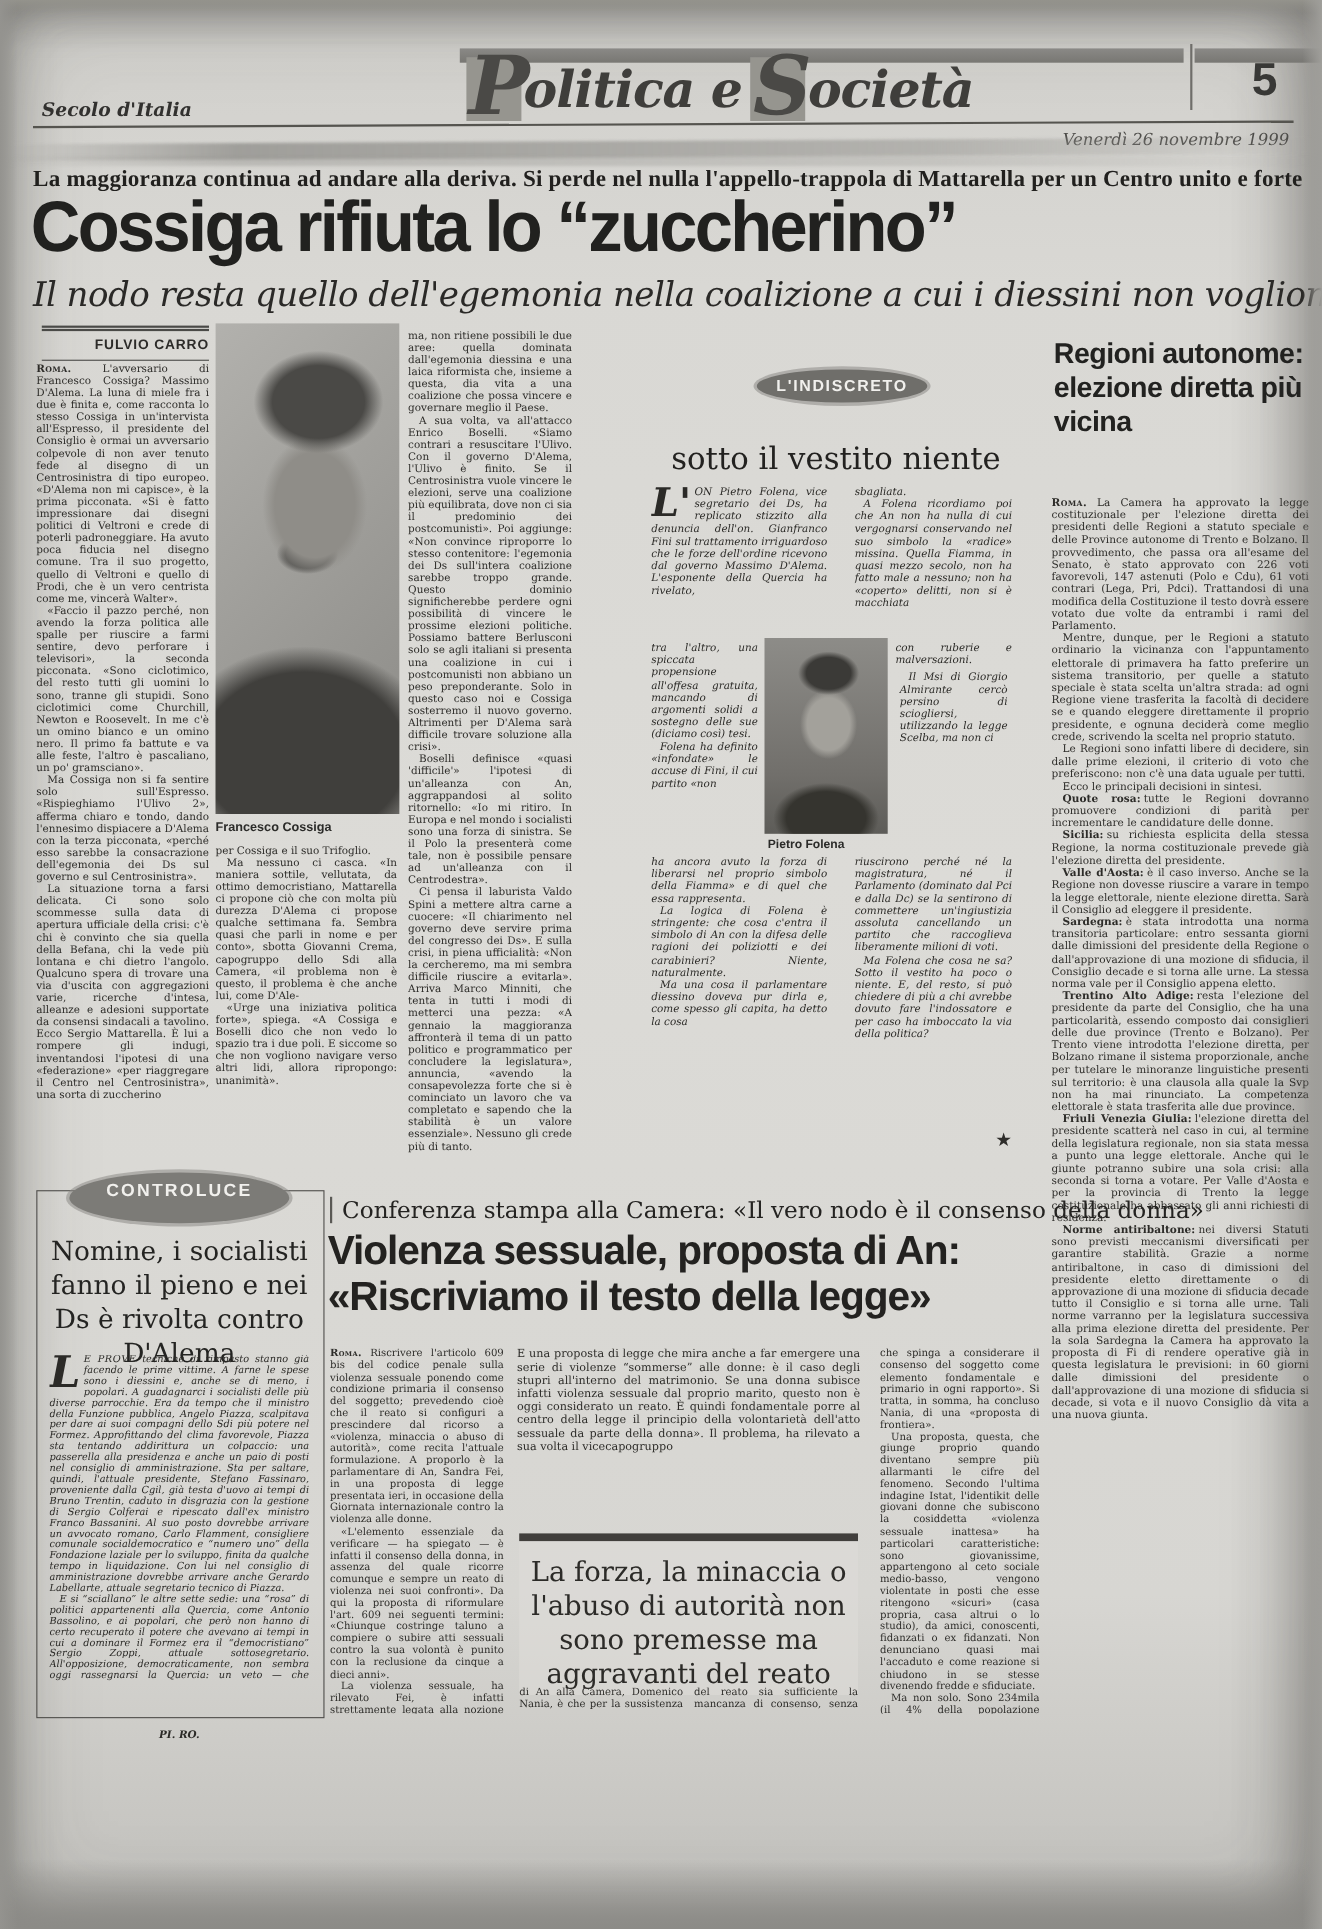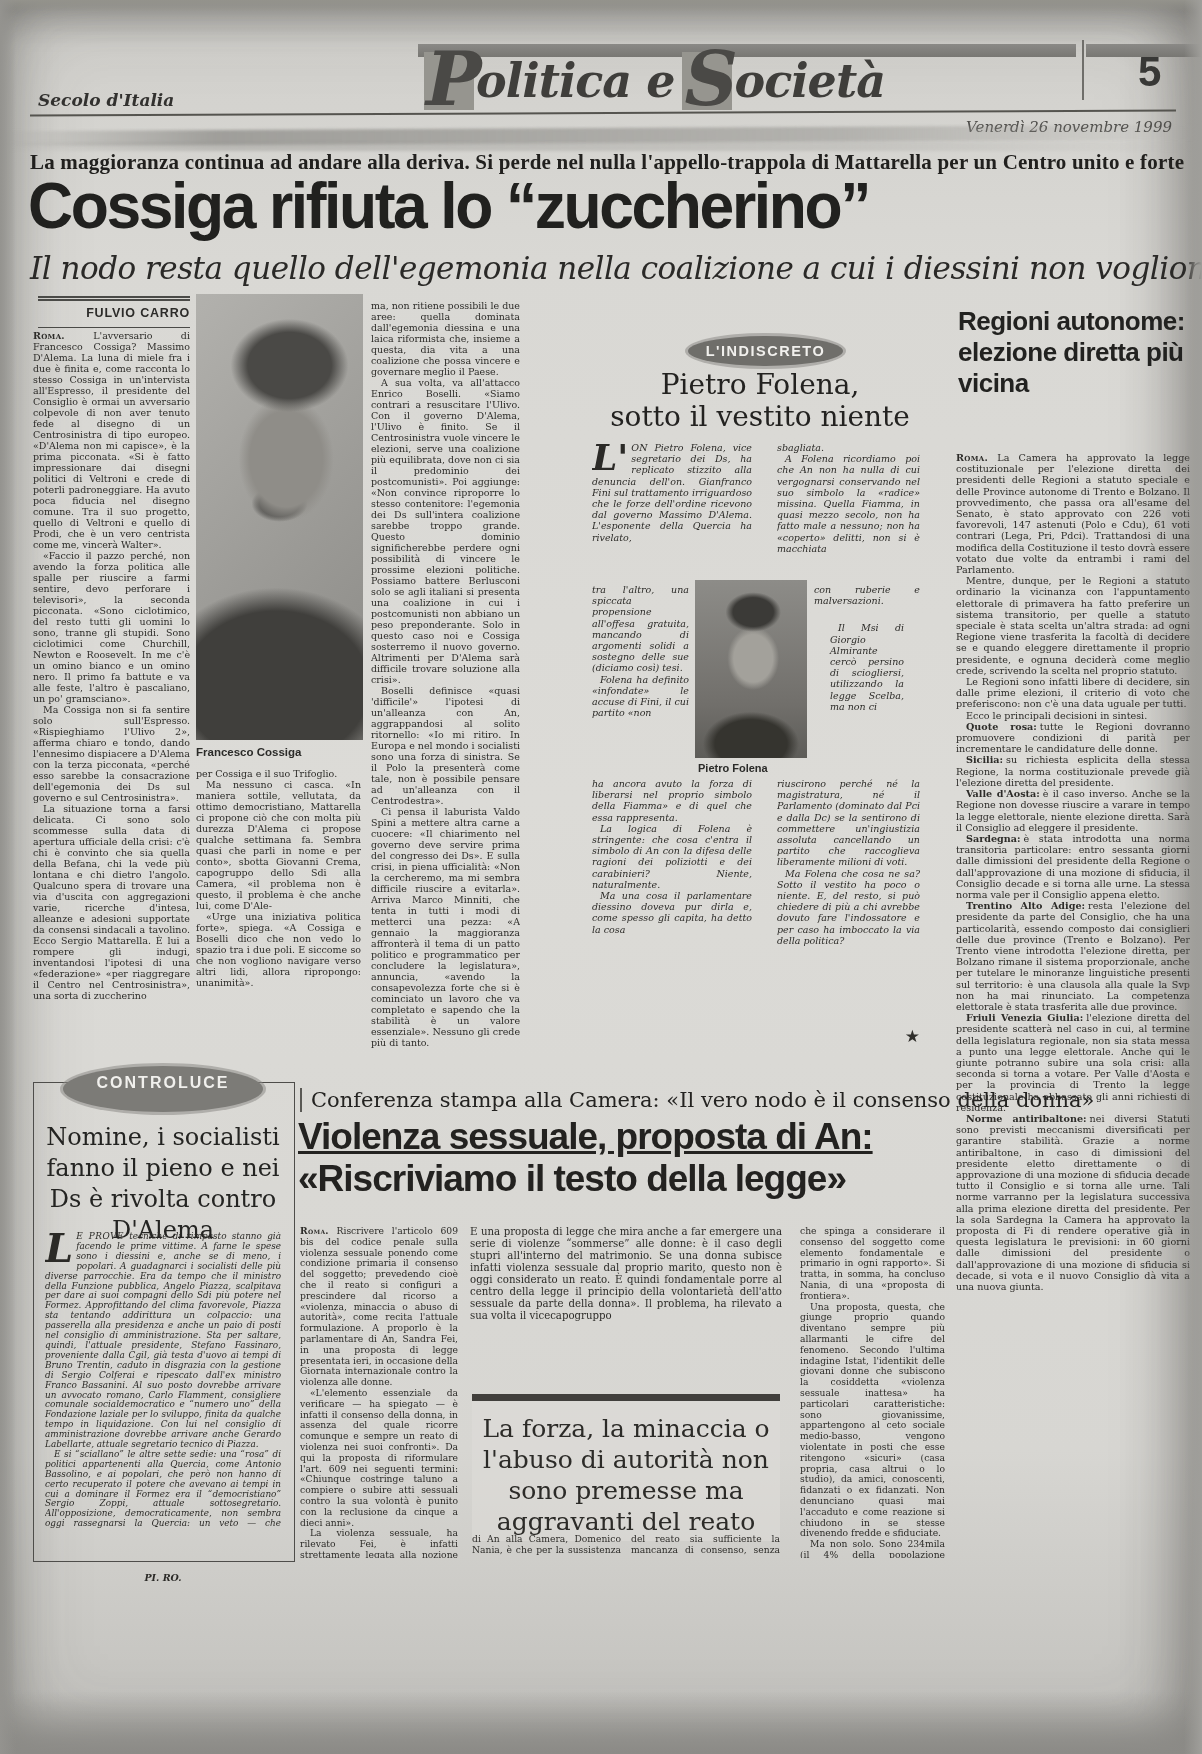--- a/index.html
+++ b/index.html
@@ -124,21 +124,20 @@
   </div>
 
   <div class="abs bodytxt" style="left:371px;top:300px;width:149px;height:758px;">
     <p class="noind">ma, non ritiene possibili le due aree: quella dominata dall'egemonia diessina e una laica riformista che, insieme a questa, dia vita a una coalizione che possa vincere e governare meglio il Paese.</p>
     <p>A sua volta, va all'attacco Enrico Boselli. «Siamo contrari a resuscitare l'Ulivo. Con il governo D'Alema, l'Ulivo è finito. Se il Centrosinistra vuole vincere le elezioni, serve una coalizione più equilibrata, dove non ci sia il predominio dei postcomunisti». Poi aggiunge: «Non convince riproporre lo stesso contenitore: l'egemonia dei Ds sull'intera coalizione sarebbe troppo grande. Questo dominio significherebbe perdere ogni possibilità di vincere le prossime elezioni politiche. Possiamo battere Berlusconi solo se agli italiani si presenta una coalizione in cui i postcomunisti non abbiano un peso preponderante. Solo in questo caso noi e Cossiga sosterremo il nuovo governo. Altrimenti per D'Alema sarà difficile trovare soluzione alla crisi».</p>
     <p>Boselli definisce «quasi 'difficile'» l'ipotesi di un'alleanza con An, aggrappandosi al solito ritornello: «Io mi ritiro. In Europa e nel mondo i socialisti sono una forza di sinistra. Se il Polo la presenterà come tale, non è possibile pensare ad un'alleanza con il Centrodestra».</p>
     <p>Ci pensa il laburista Valdo Spini a mettere altra carne a cuocere: «Il chiarimento nel governo deve servire prima del congresso dei Ds». E sulla crisi, in piena ufficialità: «Non la cercheremo, ma mi sembra difficile riuscire a evitarla». Arriva Marco Minniti, che tenta in tutti i modi di metterci una pezza: «A gennaio la maggioranza affronterà il tema di un patto politico e programmatico per concludere la legislatura», annuncia, «avendo la consapevolezza forte che si è cominciato un lavoro che va completato e sapendo che la stabilità è un valore essenziale». Nessuno gli crede più di tanto.</p>
   </div>
 
   <div class="abs badge" style="left:688px;top:336px;width:155px;height:30px;line-height:30px;font-size:14.5px;letter-spacing:1.5px;">L'INDISCRETO</div>
-  <div class="abs folhead" style="left:560px;top:368px;width:400px;">Pietro Folena,</div>
   <div class="abs folhead" style="left:560px;top:400px;width:400px;">sotto il vestito niente</div>
 
   <div class="abs folx" style="left:592px;top:442px;width:160px;height:140px;overflow:hidden;text-align:justify;">
     <p style="margin:0;"><span class="dropcap">L'</span><span>ON Pietro Folena, vice segretario dei Ds, ha replicato stizzito alla denuncia dell'on. Gianfranco Fini sul trattamento irriguardoso che le forze dell'ordine ricevono dal governo Massimo D'Alema. L'esponente della Quercia ha rivelato,</span></p>
   </div>
   <div class="abs folx" style="left:592px;top:584px;width:97px;height:182px;overflow:hidden;text-align:justify;">
     <p style="margin:0;">tra l'altro, una spiccata propensione all'offesa gratuita, mancando di argomenti solidi a sostegno delle sue (diciamo così) tesi.</p>
     <p style="margin:0;text-indent:8px;">Folena ha definito «infondate» le accuse di Fini, il cui partito «non</p>
   </div>
   <div class="abs folx" style="left:592px;top:778px;width:160px;height:274px;overflow:hidden;text-align:justify;">
@@ -149,21 +148,21 @@
 
   <div class="abs photo-folena" style="left:695px;top:580px;width:112px;height:178px;"></div>
   <div class="abs caption" style="left:698px;top:762px;width:110px;font-size:11px;">Pietro Folena</div>
 
   <div class="abs folx" style="left:777px;top:442px;width:143px;height:140px;overflow:hidden;text-align:justify;">
     <p style="margin:0;">sbagliata.</p>
     <p style="margin:0;text-indent:8px;">A Folena ricordiamo poi che An non ha nulla di cui vergognarsi conservando nel suo simbolo la «radice» missina. Quella Fiamma, in quasi mezzo secolo, non ha fatto male a nessuno; non ha «coperto» delitti, non si è macchiata</p>
   </div>
   <div class="abs folx" style="left:814px;top:584px;width:106px;height:182px;overflow:hidden;text-align:justify;">
     <p style="margin:0;">con ruberie e malversazioni.</p>
-    <p style="margin:16px;text-indent:8px;">Il Msi di Giorgio Almirante cercò persino di sciogliersi, utilizzando la legge Scelba, ma non ci</p>
+    <p style="margin:4px;text-indent:8px;">Il Msi di Giorgio Almirante cercò persino di sciogliersi, utilizzando la legge Scelba, ma non ci</p>
   </div>
   <div class="abs folx" style="left:777px;top:778px;width:143px;height:250px;overflow:hidden;text-align:justify;">
     <p style="margin:0;">riuscirono perché né la magistratura, né il Parlamento (dominato dal Pci e dalla Dc) se la sentirono di commettere un'ingiustizia assoluta cancellando un partito che raccoglieva liberamente milioni di voti.</p>
     <p style="margin:0;text-indent:8px;">Ma Folena che cosa ne sa? Sotto il vestito ha poco o niente. E, del resto, si può chiedere di più a chi avrebbe dovuto fare l'indossatore e per caso ha imboccato la via della politica?</p>
   </div>
   <div class="abs star" style="left:880px;top:1026px;width:40px;">★</div>
 
   <div class="abs reghead" style="left:958px;top:306px;width:232px;">Regioni autonome: elezione diretta più vicina</div>
   <div class="abs bodytxt" style="left:956px;top:452px;width:234px;height:1106px;font-size:9.6px;line-height:11.2px;">
     <p class="noind"><b class="dl">Roma.</b> <span>La Camera ha approvato la legge costituzionale per l'elezione diretta dei presidenti delle Regioni a statuto speciale e delle Province autonome di Trento e Bolzano. Il provvedimento, che passa ora all'esame del Senato, è stato approvato con 226 voti favorevoli, 147 astenuti (Polo e Cdu), 61 voti contrari (Lega, Pri, Pdci). Trattandosi di una modifica della Costituzione il testo dovrà essere votato due volte da entrambi i rami del Parlamento.</span></p>
@@ -182,21 +181,21 @@
   <div class="abs clucebox" style="left:33px;top:1082px;width:260px;height:478px;"></div>
   <div class="abs badge" style="left:63px;top:1066px;width:200px;height:46px;line-height:34px;font-size:16px;letter-spacing:2px;background:#7c7b77;">CONTROLUCE</div>
   <div class="abs clucehead" style="left:43px;top:1122px;width:240px;">Nomine, i socialisti fanno il pieno e nei Ds è rivolta contro D'Alema</div>
   <div class="abs clucebody" style="left:45px;top:1232px;width:236px;height:296px;">
     <p class="noind"><span class="cluce-drop">L</span><span class="leadin">E PROVE</span> <span>tecniche di rimpasto stanno già facendo le prime vittime. A farne le spese sono i diessini e, anche se di meno, i popolari. A guadagnarci i socialisti delle più diverse parrocchie. Era da tempo che il ministro della Funzione pubblica, Angelo Piazza, scalpitava per dare ai suoi compagni dello Sdi più potere nel Formez. Approfittando del clima favorevole, Piazza sta tentando addirittura un colpaccio: una passerella alla presidenza e anche un paio di posti nel consiglio di amministrazione. Sta per saltare, quindi, l'attuale presidente, Stefano Fassinaro, proveniente dalla Cgil, già testa d'uovo ai tempi di Bruno Trentin, caduto in disgrazia con la gestione di Sergio Colferai e ripescato dall'ex ministro Franco Bassanini. Al suo posto dovrebbe arrivare un avvocato romano, Carlo Flamment, consigliere comunale socialdemocratico e “numero uno” della Fondazione laziale per lo sviluppo, finita da qualche tempo in liquidazione. Con lui nel consiglio di amministrazione dovrebbe arrivare anche Gerardo Labellarte, attuale segretario tecnico di Piazza.</span></p>
     <p>E si “sciallano” le altre sette sedie: una “rosa” di politici appartenenti alla Quercia, come Antonio Bassolino, e ai popolari, che però non hanno di certo recuperato il potere che avevano ai tempi in cui a dominare il Formez era il “democristiano” Sergio Zoppi, attuale sottosegretario. All'opposizione, democraticamente, non sembra oggi rassegnarsi la Quercia: un veto — che Massimo D'Alema in un primo momento avrebbe rigettato, salvo poi doverlo accettare — ha provocato un vespaio e il proprio pulpito a Botteghe Oscure. Il Formez, che era nato per curare la modernizzazione della pubblica amministrazione nel Sud, dalle scorse settimane ha visto allargato questo compito all'intero territorio nazionale e rimpinguate le casse con altri 300 miliardi. Si tratta, quindi, di una torta di appetibile consistenza. Sulla cui divisione nel Centrosinistra sono pronti a sfidarsi in nome delle identità.</p>
   </div>
   <div class="abs initials" style="left:45px;top:1532px;width:236px;">PI. RO.</div>
 
   <div class="abs viokicker" style="left:300px;top:1088px;">Conferenza stampa alla Camera: «Il vero nodo è il consenso della donna»</div>
-  <div class="abs viohead" style="left:298px;top:1116px;text-decoration:underline;">Violenza sessuale, proposta di An:</div>
+  <div class="abs viohead" style="left:298px;top:1116px;">Violenza sessuale, proposta di An:</div>
   <div class="abs viohead" style="left:298px;top:1158px;">«Riscriviamo il testo della legge»</div>
 
   <div class="abs bodytxt small1" style="left:300px;top:1226px;width:158px;height:332px;">
     <p class="noind"><b class="dl">Roma.</b> <span>Riscrivere l'articolo 609 bis del codice penale sulla violenza sessuale ponendo come condizione primaria il consenso del soggetto; prevedendo cioè che il reato si configuri a prescindere dal ricorso a «violenza, minaccia o abuso di autorità», come recita l'attuale formulazione. A proporlo è la parlamentare di An, Sandra Fei, in una proposta di legge presentata ieri, in occasione della Giornata internazionale contro la violenza alle donne.</span></p>
     <p>«L'elemento essenziale da verificare — ha spiegato — è infatti il consenso della donna, in assenza del quale ricorre comunque e sempre un reato di violenza nei suoi confronti». Da qui la proposta di riformulare l'art. 609 nei seguenti termini: «Chiunque costringe taluno a compiere o subire atti sessuali contro la sua volontà è punito con la reclusione da cinque a dieci anni».</p>
     <p>La violenza sessuale, ha rilevato Fei, è infatti strettamente legata alla nozione di consenso: il reato esiste in tutti i casi in cui la persona, contro la sua volontà, sia costretta ad atti sessuali. L'attuale formulazione, invece, ha dato adito a troppe contraddittorie sentenze della Cassazione, pur sempre rispettose della parità dei diritti uomo-donna.</p>
   </div>
 
   <div class="abs bodytxt wide1" style="left:470px;top:1226px;width:312px;height:158px;">
     <p class="noind">È una proposta di legge che mira anche a far emergere una serie di violenze “sommerse” alle donne: è il caso degli stupri all'interno del matrimonio. Se una donna subisce infatti violenza sessuale dal proprio marito, questo non è oggi considerato un reato. È quindi fondamentale porre al centro della legge il principio della volontarietà dell'atto sessuale da parte della donna». Il problema, ha rilevato a sua volta il vicecapogruppo</p>

